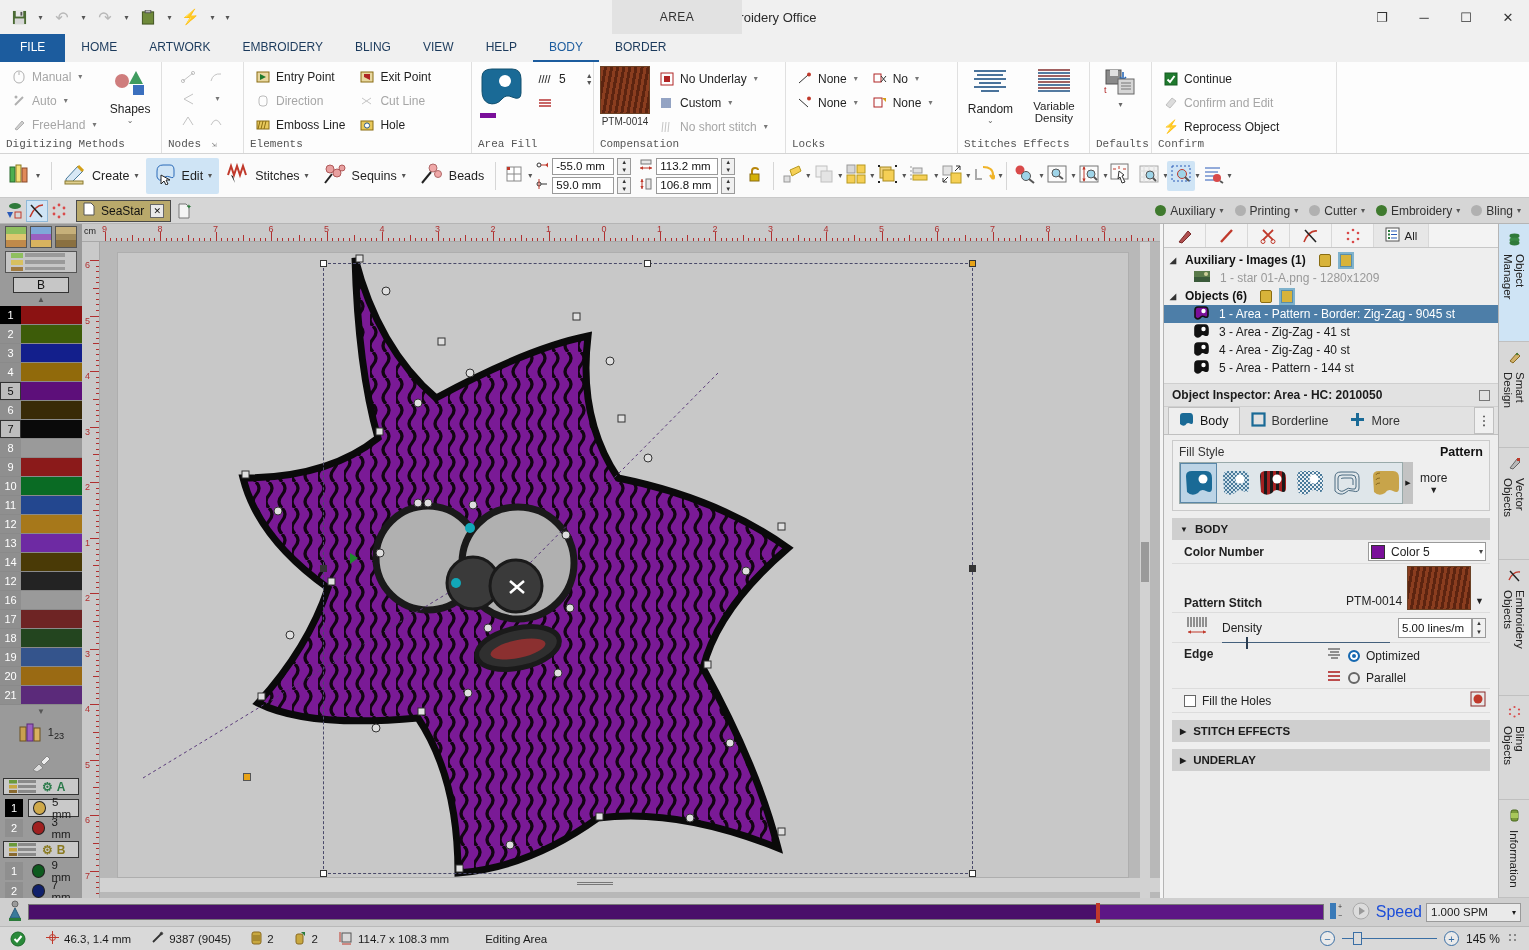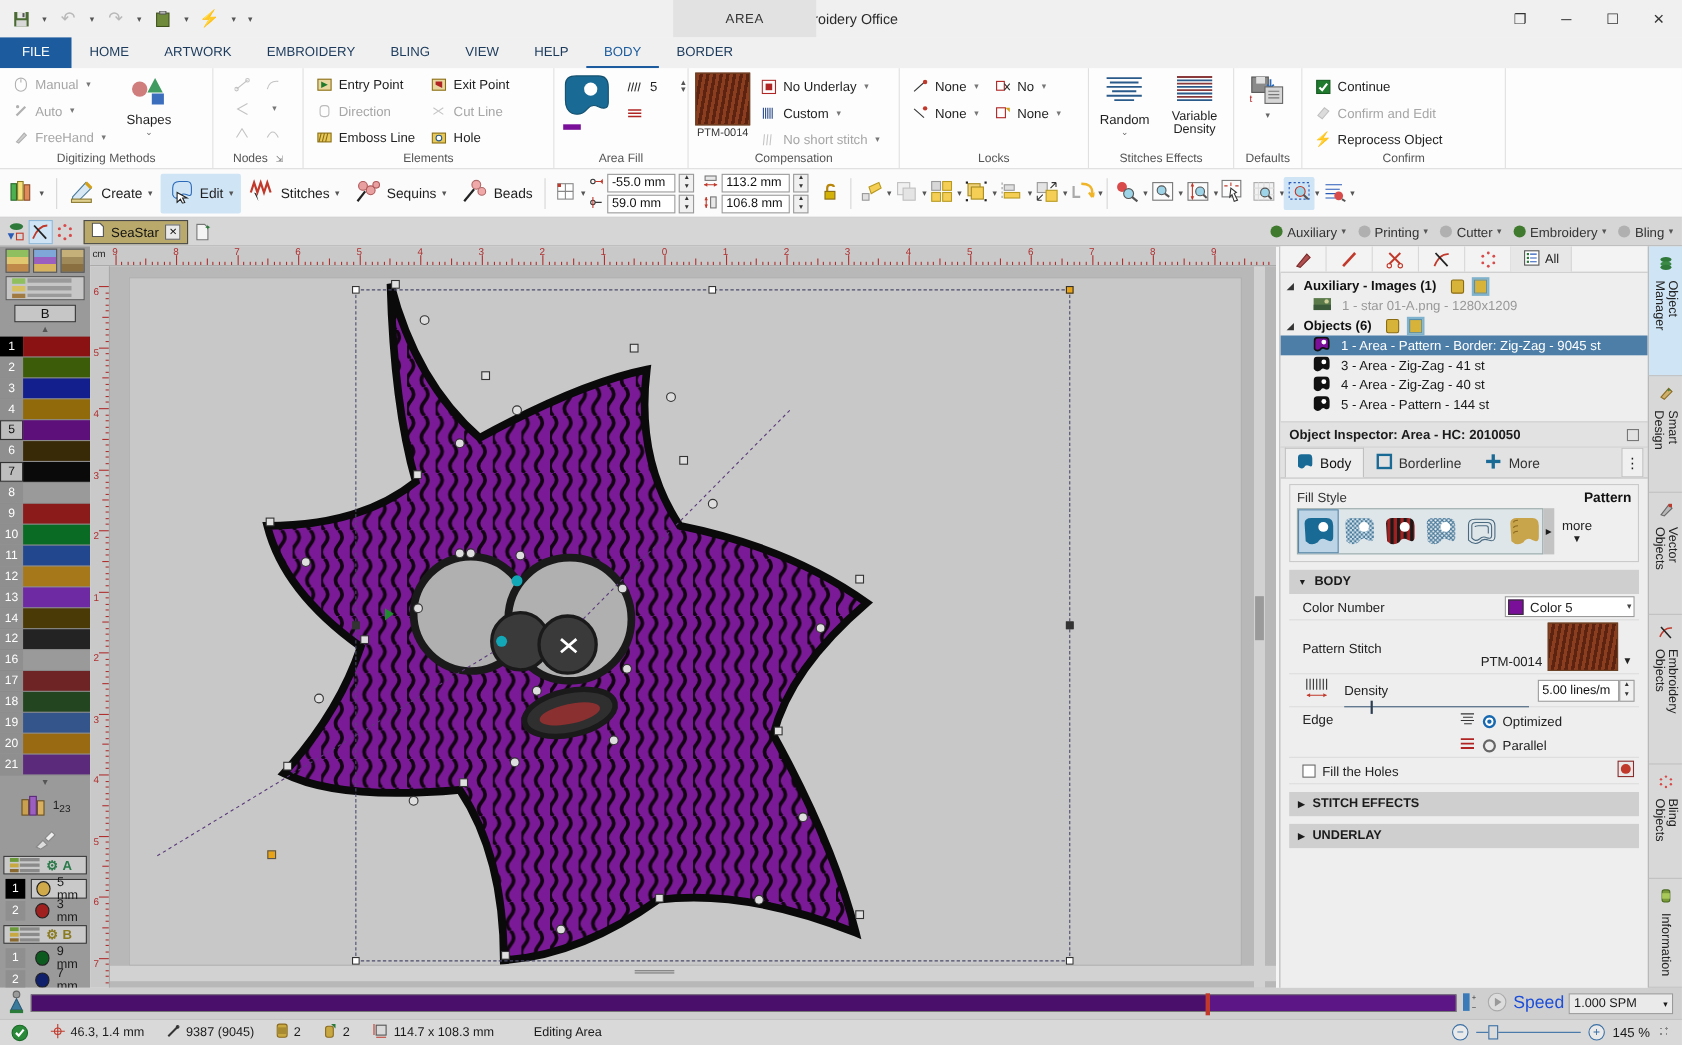--- a/index.html
+++ b/index.html
@@ -54,21 +54,21 @@
 
   
   .ribbon {
     position: absolute; left: 0; top: 62px; width: 1529px; height: 92px;
     background: #fdfdfd; border-bottom: 1px solid #d4d4d4;
     display: flex; align-items: stretch;
   }
   .rgroup { position: relative; display: flex; flex-direction: column; padding: 3px 6px 0 6px;
             border-right: 1px solid #e0e0e0; }
   .rgroup-body { flex: 1; display: flex; align-items: flex-start; gap: 4px; }
-  .rgroup-label { text-align: center; font-size: 11px; color: #555; padding-bottom: 3px; }
+  .rgroup-label { font-size: 11px; color: #555; padding-bottom: 3px; font-family: Liberation Mono, monospace; }
   .rcol { display: flex; flex-direction: column; gap: 1px; }
   .ritem {
     display: flex; align-items: center; gap: 5px; padding: 2px 5px; height: 23px;
     font-size: 12px; color: #1f1f1f; cursor: pointer; white-space: nowrap; border-radius: 2px;
   }
   .ritem.disabled { color: #a6a6a6; cursor: default; }
   .ritem .cdn { font-size: 8px; color: #777; margin-left: 2px; }
   .ico { width: 16px; height: 16px; display: inline-flex; align-items: center; justify-content: center; flex: 0 0 16px; }
 
   .bigbtn { display:flex; flex-direction:column; align-items:center; justify-content:flex-start;
@@ -249,21 +249,21 @@
               font-size: 7px; cursor: pointer; }
   .morebtn { display: flex; flex-direction: column; align-items: center; justify-content: center;
              margin-left: 7px; font-size: 12px; color: #222; cursor: pointer; }
 
   .sect-head { margin-top: 7px; height: 22px; background: #cfcfcf; display: flex; align-items: center;
                gap: 7px; padding-left: 8px; font-size: 11.5px; font-weight: bold; color: #1b1b1b;
                cursor: pointer; }
   .sect-head .tri { font-size: 8px; }
   .prow { display: flex; align-items: center; min-height: 24px; border-bottom: 1px solid #dcdcdc;
           padding: 2px 4px 2px 12px; font-size: 12px; color: #222; }
-  .prow .plabel { width: 120px; }
+  .prow .plabel { width: 120px; font-weight: bold; }
   .combo { display: flex; align-items: center; gap: 6px; width: 118px; height: 19px;
            border: 1px solid #9a9a9a; background: #fff; padding: 0 2px; cursor: pointer; }
   .combo .cswatch { width: 14px; height: 14px; background: #7a0f9a; border: 1px solid #333; }
   .combo .carr { margin-left: auto; font-size: 8px; color: #444; }
   .patbox { width: 64px; height: 44px; border: 1px solid #6b4226;
     background: repeating-linear-gradient(100deg, #8a3d1f 0 3px, #5c2410 3px 6px), #7a3318; }
   .slider { flex: 1; height: 14px; position: relative; margin: 0 8px; }
   .slider .track { position: absolute; left: 0; right: 0; top: 7px; height: 1px; background: #44607c; }
   .slider .knob { position: absolute; left: 14%; top: 2px; width: 2px; height: 12px; background: #2b3e52; }
   .radio { width: 12px; height: 12px; border-radius: 50%; border: 2px solid #666; display:inline-block;
@@ -369,21 +369,21 @@
       <div class="rtab">EMBROIDERY</div>
       <div class="rtab">BLING</div>
       <div class="rtab">VIEW</div>
       <div class="rtab">HELP</div>
       <div class="rtab active">BODY</div>
       <div class="rtab">BORDER</div>
     </div>
 
   <div class="ribbon">
 
-    <div class="rgroup" style="width:194px">
+    <div class="rgroup" style="width:162px">
       <div class="rgroup-body">
         <div class="rcol">
           <div class="ritem disabled">
             <span class="ico">
                 <svg width="12" height="14" viewBox="0 0 12 14">
                   <rect x="1" y="1" width="10" height="12" rx="5" fill="none" stroke="#b0b0b0"></rect>
                   <line x1="6" y1="2" x2="6" y2="5" stroke="#b0b0b0"></line>
                 </svg>
               </span>
             <span>Manual</span>
@@ -1943,21 +1943,21 @@
 
       <div class="prow">
         <span class="plabel">Color Number</span>
         <div class="combo" style="margin-left:auto">
           <span class="cswatch" id="colorSwatch" style="background: rgb(122, 15, 154);"></span>
           <span>Color 5</span>
           <span class="carr">▾</span>
         </div>
       </div>
 
-      <div class="prow" style="align-items:center;min-height:48px">
+      <div class="prow" style="align-items:flex-end;min-height:48px">
         <span class="plabel" style="padding-top:4px">Pattern Stitch</span>
         <span style="margin-left:auto;align-self:flex-end;padding-bottom:2px;margin-right:5px">PTM-0014</span>
         <div class="patbox"></div>
         <span style="align-self:flex-end;padding:0 2px 4px 4px;font-size:9px">▼</span>
       </div>
 
       <div class="prow">
         <span>
           <svg width="30" height="22" viewBox="0 0 30 22">
               <g stroke="#333">

